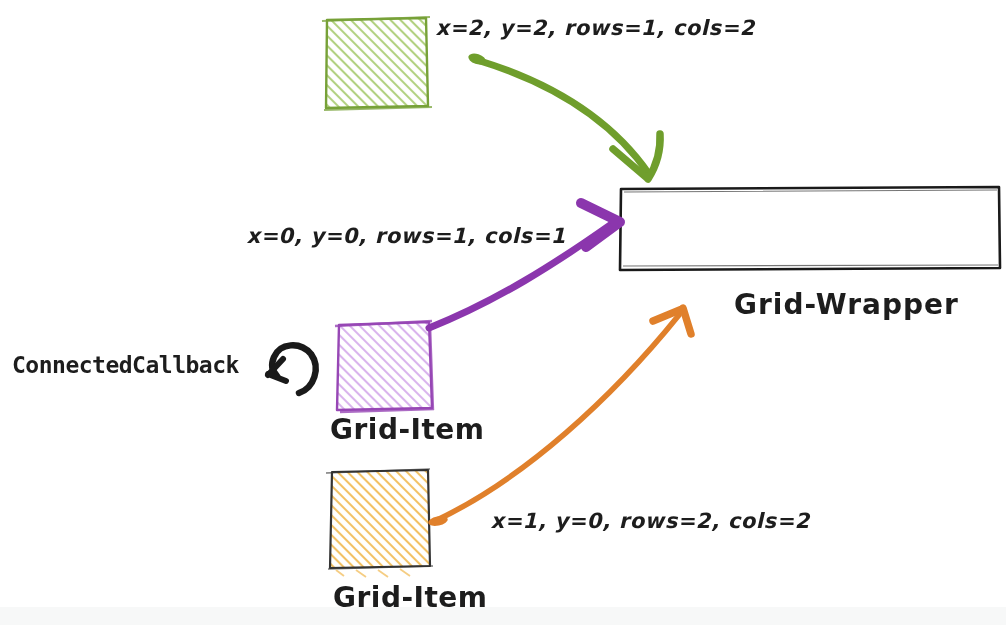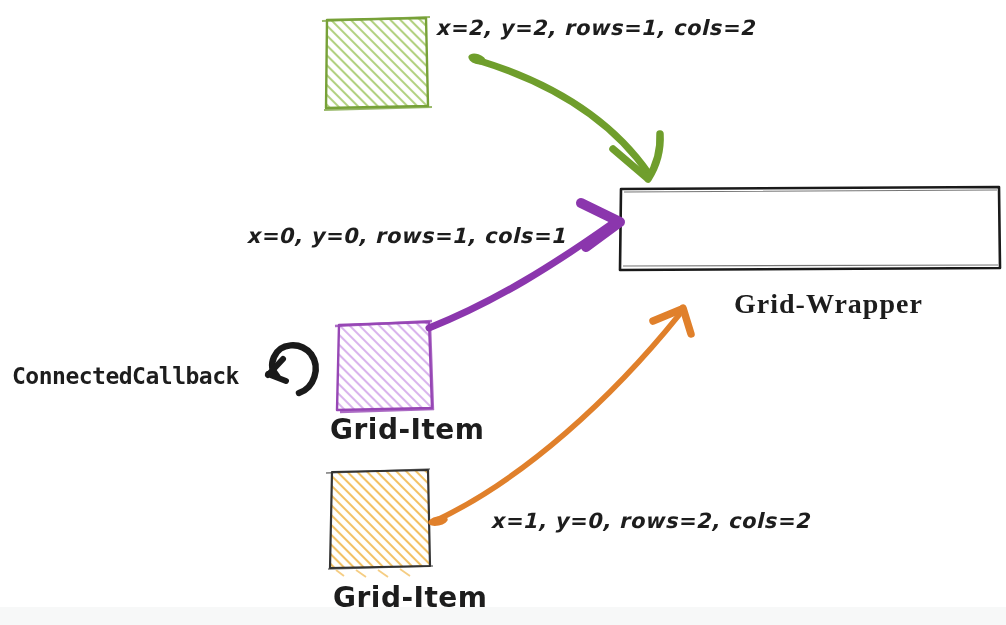--- a/index.html
+++ b/index.html
@@ -14,25 +14,25 @@
   .txt{position:absolute;color:#1d1d1d;white-space:nowrap;}
   .annotation{
     font-size:21px;font-weight:600;font-style:italic;
     letter-spacing:.6px;
     transform:skewX(-2deg);
   }
   .node-label{
     font-size:28px;font-weight:700;letter-spacing:.5px;
   }
   .wrapper-label{
-    font-size:28px;font-weight:700;letter-spacing:1px;font-family:Liberation Serif, serif;
+    font-size:28px;font-weight:700;letter-spacing:1px;
   }
   .code-label{
     font-family:"DejaVu Sans Mono", monospace;
-    font-size:23px;font-weight:600;letter-spacing:-.5px;margin-top:11px;
+    font-size:23px;font-weight:600;letter-spacing:-.5px;
   }
   #annotation-green{left:437px;top:16px;}
   #annotation-purple{left:248px;top:224px;}
   #annotation-orange{left:492px;top:509px;}
   #label-wrapper{left:734px;top:288px;}
   #label-grid-item-purple{left:330px;top:413px;}
   #label-grid-item-orange{left:333px;top:581px;}
   #label-callback{left:12px;top:352px;}
   #bottom-band{
     position:absolute;left:0;top:607px;width:1006px;height:18px;

